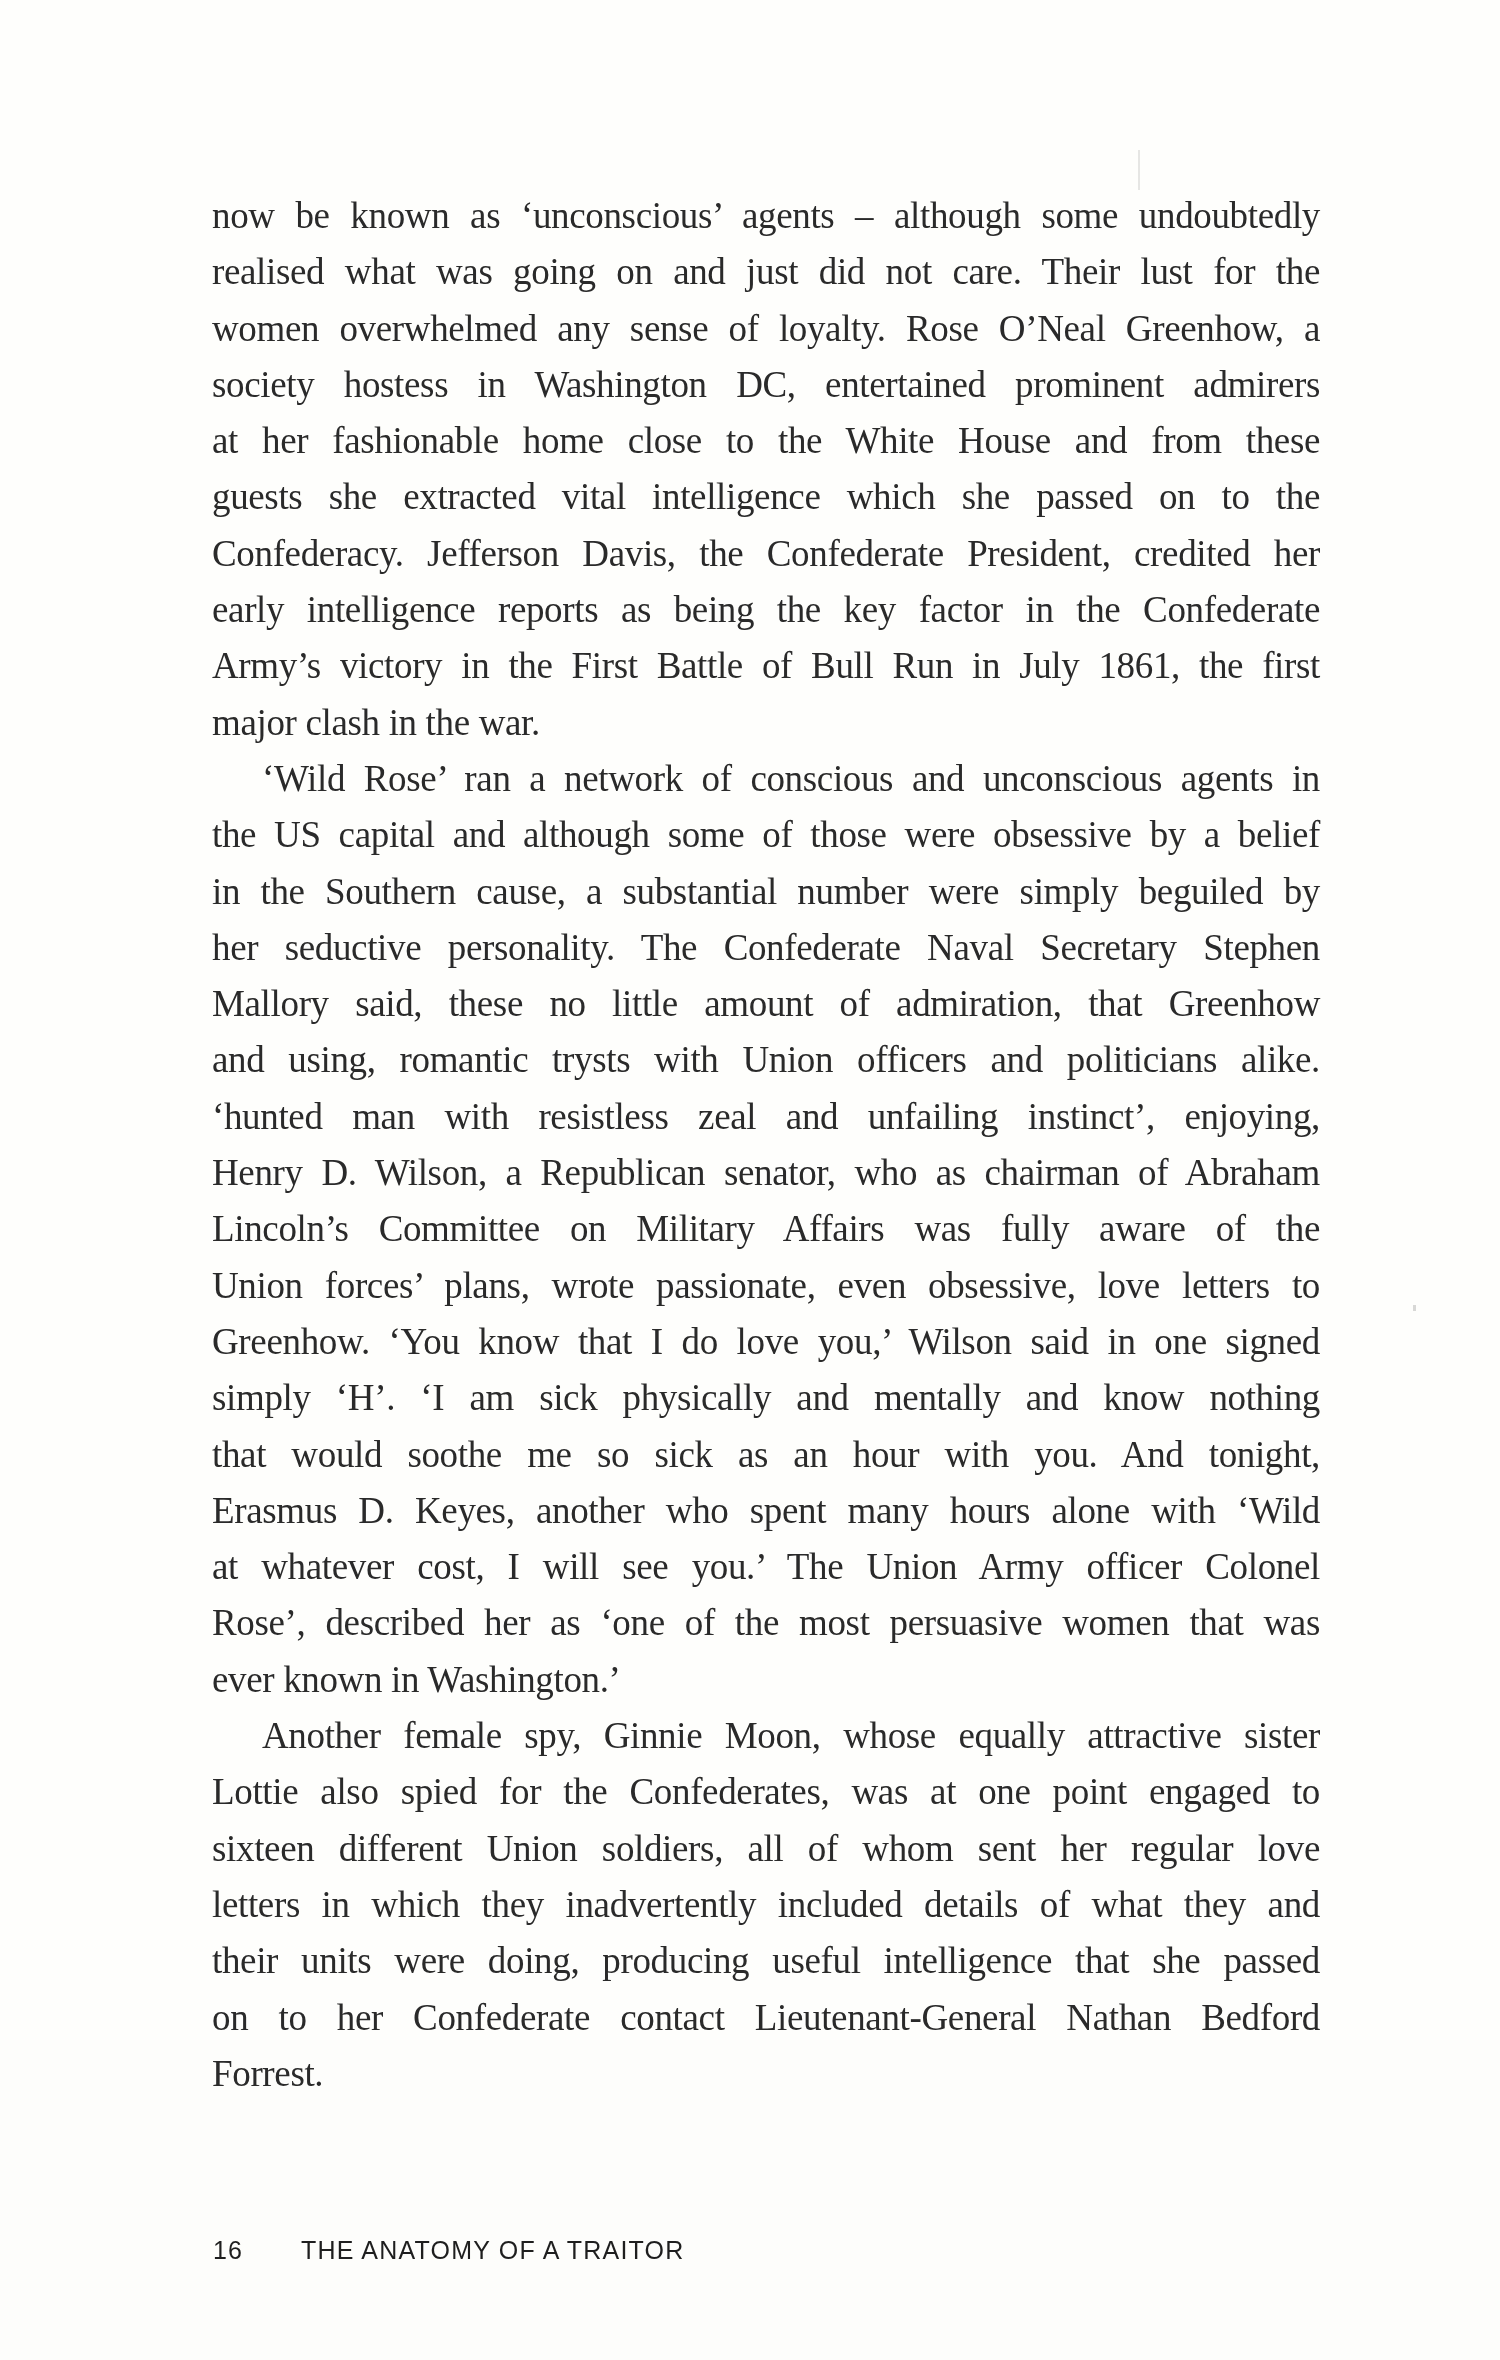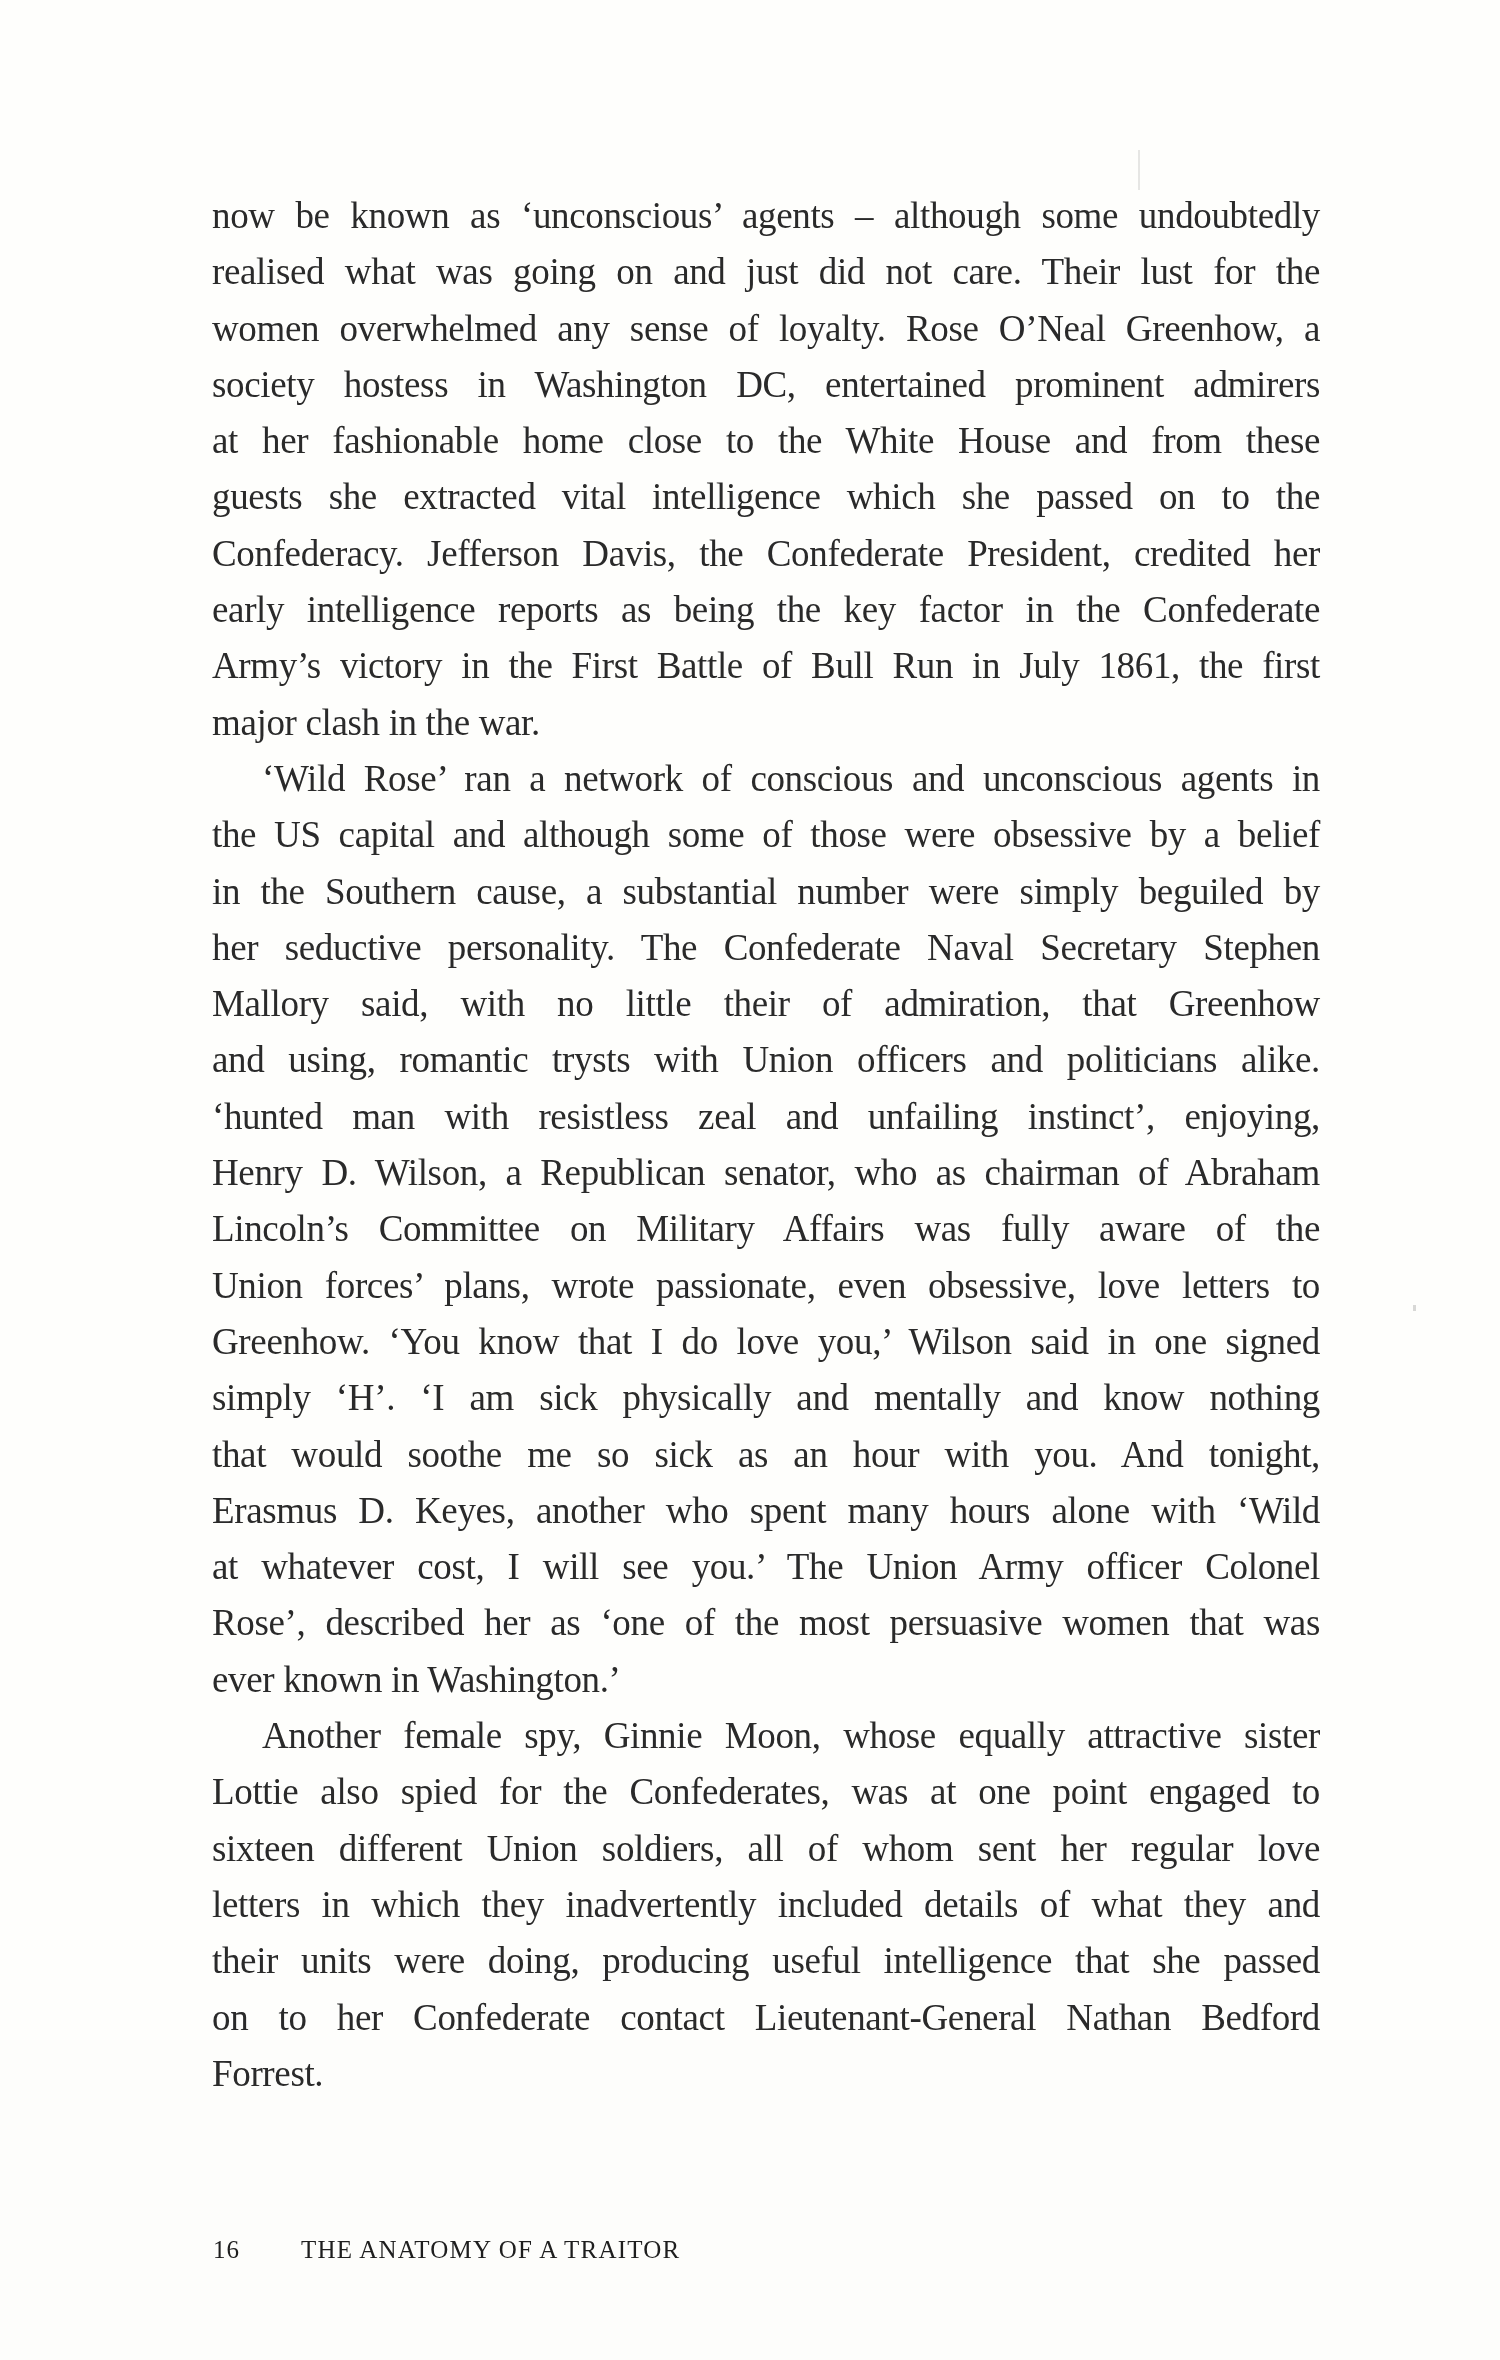--- a/index.html
+++ b/index.html
@@ -39,21 +39,21 @@
   .line.last {
     text-align-last: left;
   }
   .line.indent {
     padding-left: 50px;
   }
   .footer {
     position: absolute;
     left: 213px;
     top: 2236px;
-    font-family: Liberation Serif, serif;
+    font-family: Liberation Sans, sans-serif;
     font-size: 25px;
     letter-spacing: 1px;
     color: #1e1e1e;
     display: flex;
     align-items: baseline;
   }
   .folio { width: 88px; }
   .running-head { letter-spacing: 1.2px; }
   .scan-mark {
     position: absolute;
@@ -78,21 +78,21 @@
         <span class="line">Confederacy. Jefferson Davis, the Confederate President, credited her</span>
         <span class="line">early intelligence reports as being the key factor in the Confederate</span>
         <span class="line">Army’s victory in the First Battle of Bull Run in July 1861, the first</span>
         <span class="line last">major clash in the war.</span>
       </div>
       <div class="paragraph">
         <span class="line indent">‘Wild Rose’ ran a network of conscious and unconscious agents in</span>
         <span class="line">the US capital and although some of those were obsessive by a belief</span>
         <span class="line">in the Southern cause, a substantial number were simply beguiled by</span>
         <span class="line">her seductive personality. The Confederate Naval Secretary Stephen</span>
-        <span class="line">Mallory said, with no little their of admiration, that Greenhow</span>
+        <span class="line">Mallory said, these no little amount of admiration, that Greenhow</span>
         <span class="line">and using, romantic trysts with Union officers and politicians alike.</span>
         <span class="line">‘hunted man with resistless zeal and unfailing instinct’, enjoying,</span>
         <span class="line">Henry D. Wilson, a Republican senator, who as chairman of Abraham</span>
         <span class="line">Lincoln’s Committee on Military Affairs was fully aware of the</span>
         <span class="line">Union forces’ plans, wrote passionate, even obsessive, love letters to</span>
         <span class="line">Greenhow. ‘You know that I do love you,’ Wilson said in one signed</span>
         <span class="line">simply ‘H’. ‘I am sick physically and mentally and know nothing</span>
         <span class="line">that would soothe me so sick as an hour with you. And tonight,</span>
         <span class="line">Erasmus D. Keyes, another who spent many hours alone with ‘Wild</span>
         <span class="line">at whatever cost, I will see you.’ The Union Army officer Colonel</span>

